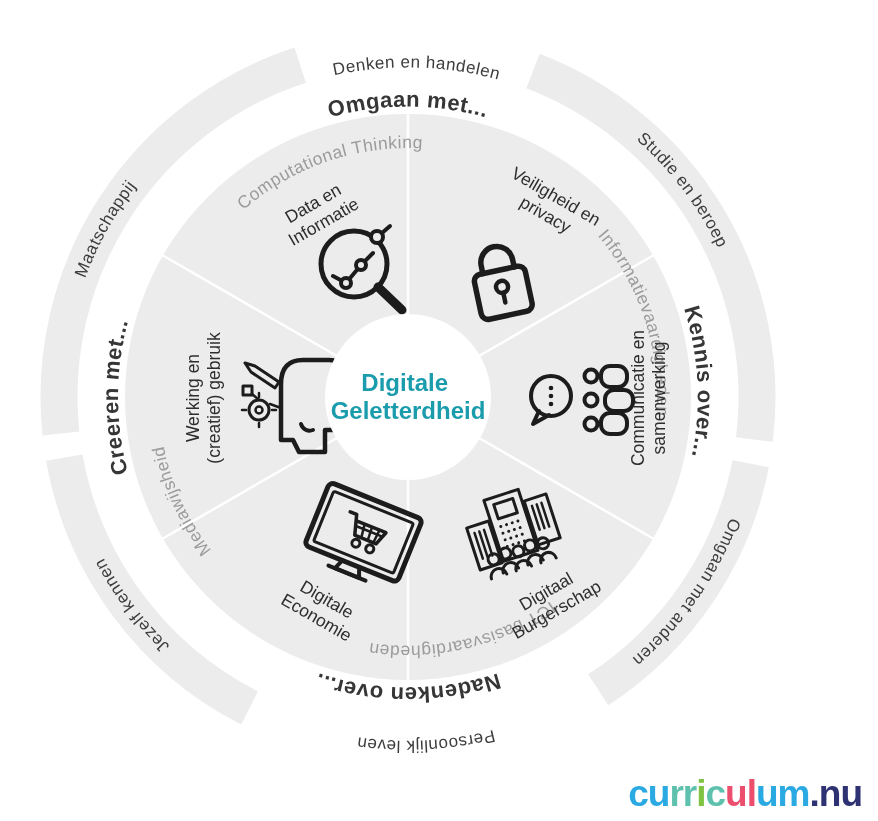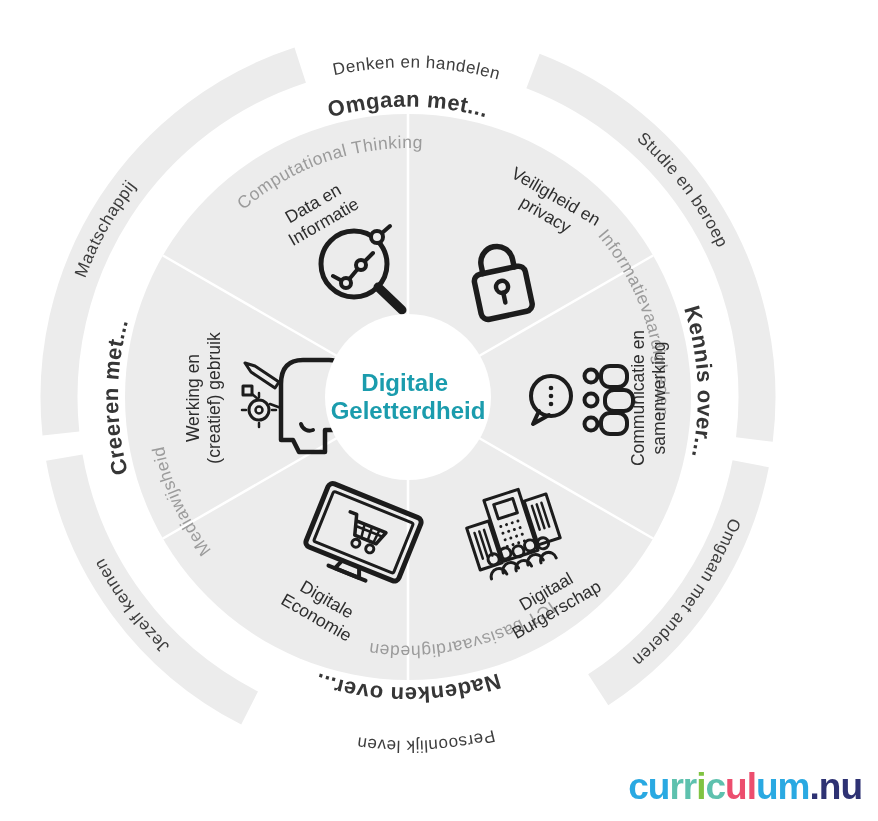--- a/index.html
+++ b/index.html
@@ -12,21 +12,21 @@
   .center-circle{fill:#ffffff;}
   .curved-outer{font-size:17px;fill:#3d3d3d;letter-spacing:.5px;}
   .curved-band{font-size:22px;font-weight:bold;fill:#363636;letter-spacing:.5px;}
   .curved-skill{font-size:17.5px;fill:#9b9b9b;letter-spacing:.5px;}
   .seg{font-size:17.5px;fill:#2e2e2e;text-anchor:middle;}
   .center-title{font-size:24px;font-weight:bold;text-anchor:middle;}
   .icon{stroke:#1c1c1c;fill:none;stroke-width:4.5;stroke-linecap:round;stroke-linejoin:round;}
   .icon .thin{stroke-width:3;}
   .icon .thinner{stroke-width:2.5;}
   .icon .dot{fill:#1c1c1c;stroke:none;}
-  .logo{position:absolute;right:16px;bottom:13px;font-size:37px;font-weight:bold;letter-spacing:-1px;}
+  .logo{position:absolute;right:16px;bottom:6px;font-size:37px;font-weight:bold;letter-spacing:-1px;}
 </style>
 </head>
 <body>
 
 <div class="canvas">
 <svg width="878" height="821" viewBox="0 0 878 821">
 
   <defs>
     <path id="p-out-denken" d="M 81.9 300.4 A 344 344 0 0 1 738.5 317.8"></path>
     <path id="p-out-studie" d="M 279.1 78.1 A 344 344 0 0 1 679.1 608.9"></path>

